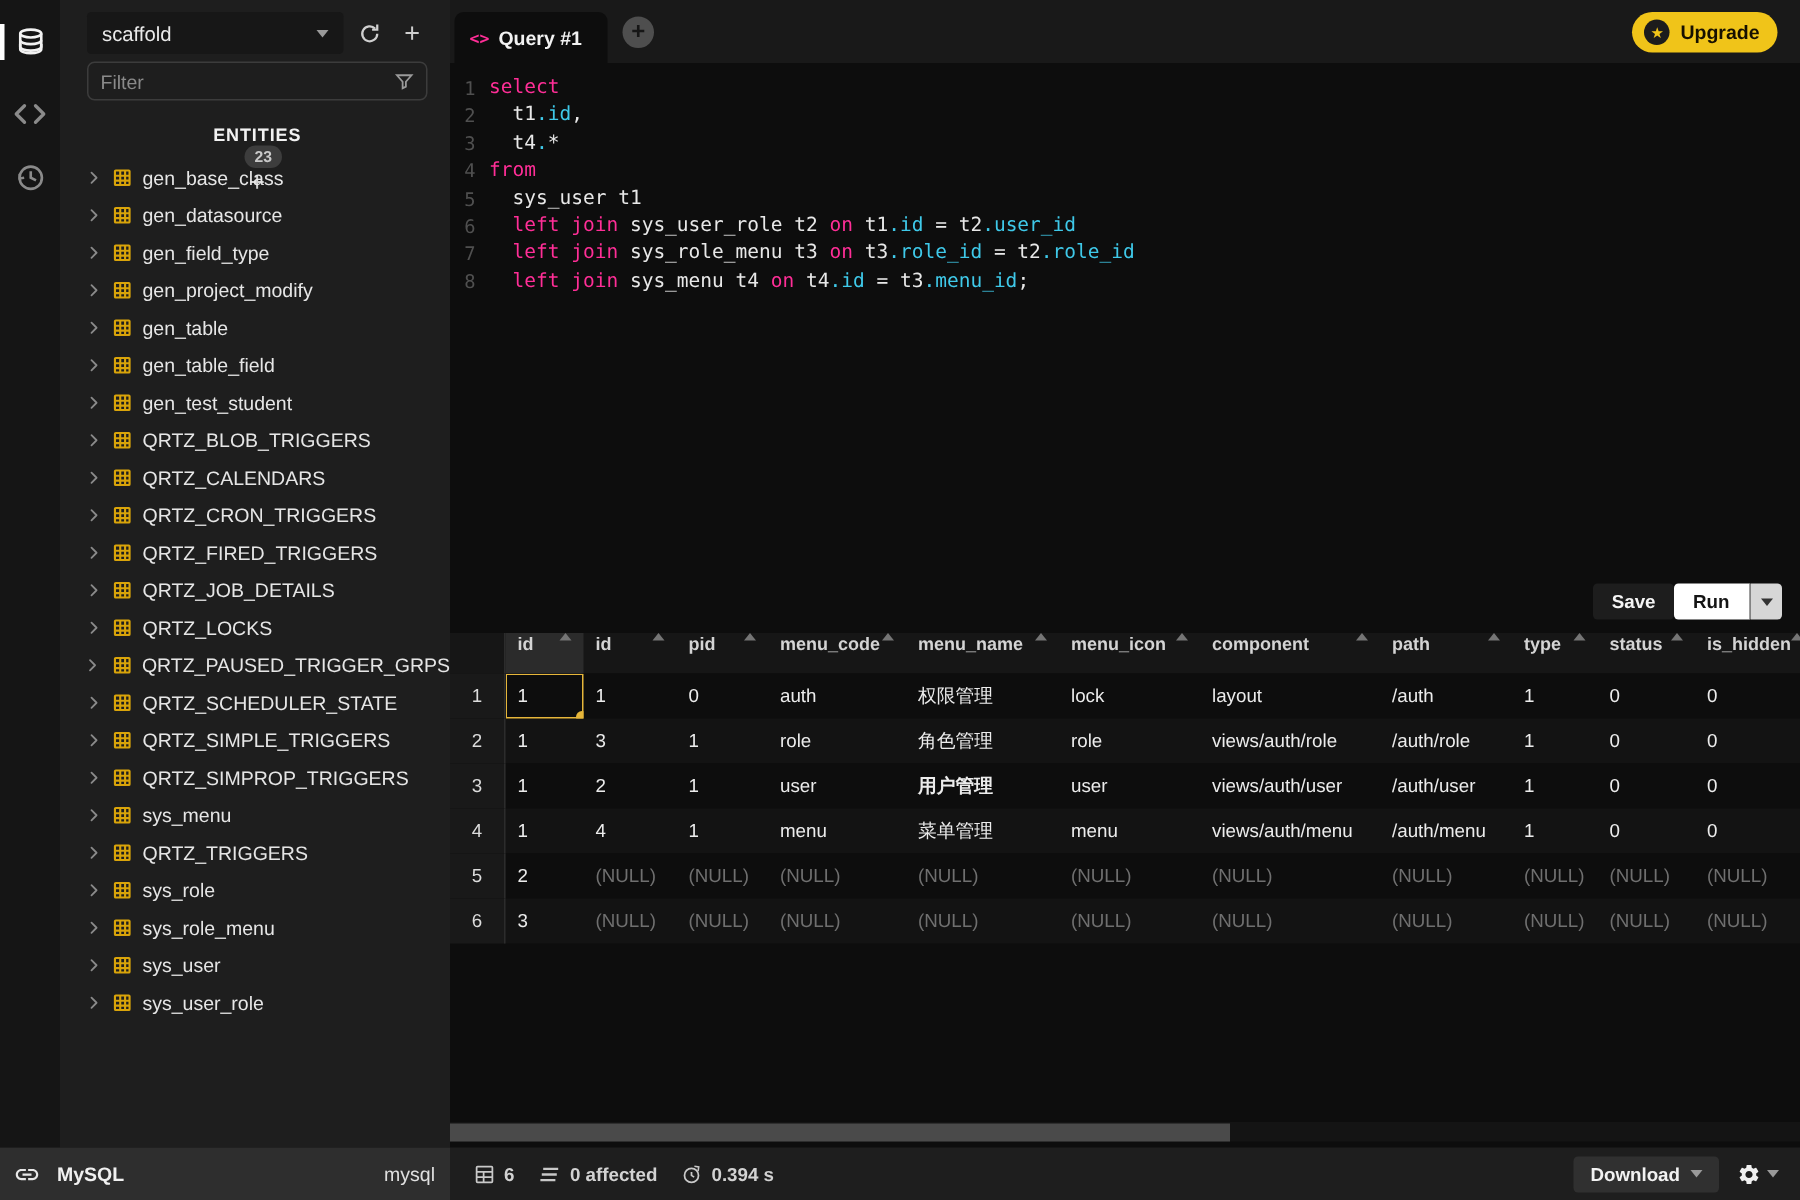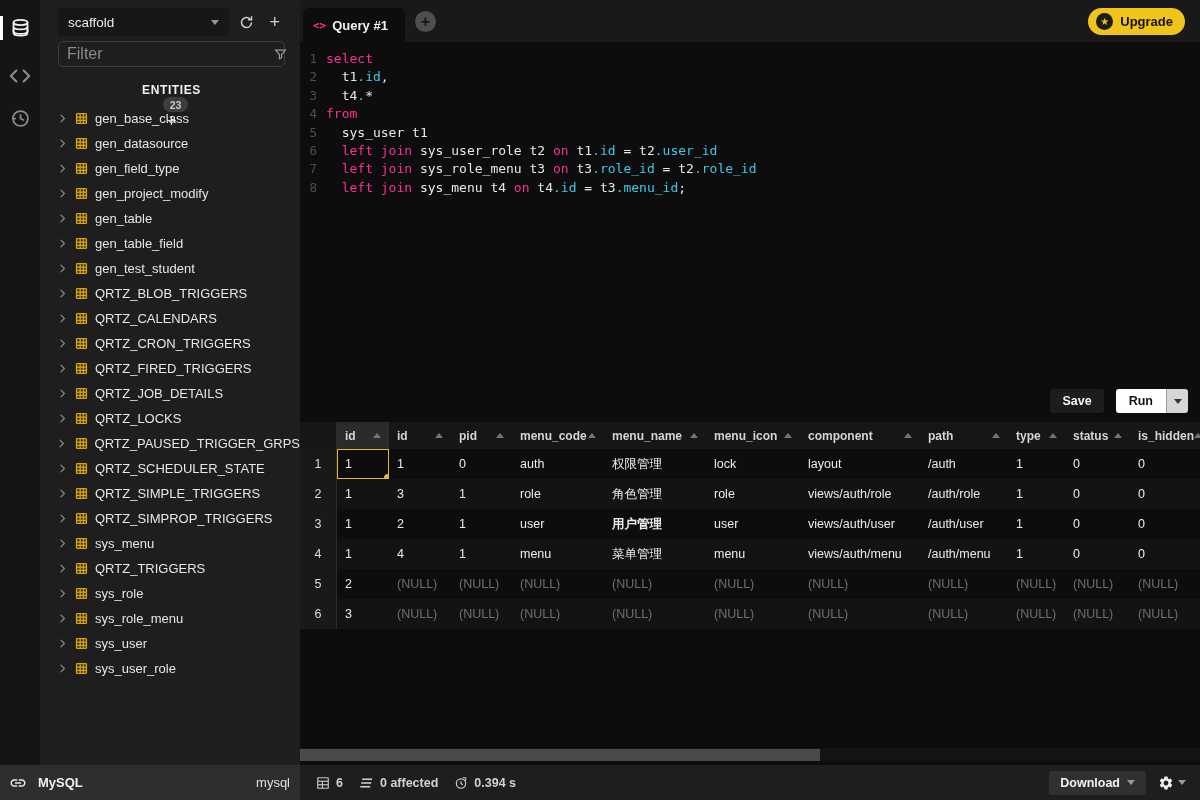--- a/index.html
+++ b/index.html
@@ -18,21 +18,21 @@
   .conn-select { width:180px; height:28px; background:#171717; border-radius:3px; display:flex; align-items:center;
                  padding:0 10px; color:#eaeaea; font-size:13.5px; cursor:pointer; }
   .conn-select .grow { flex:1; }
   .caret-down { width:0; height:0; border-left:4px solid transparent; border-right:4px solid transparent; border-top:5px solid #9a9a9a; }
   .icon-btn { width:24px; height:24px; display:flex; align-items:center; justify-content:center; cursor:pointer; color:#cfcfcf; }
   .conn-row .icon-btn { margin-left:6px; }
   .plus-glyph { font-size:18px; color:#cfcfcf; line-height:1; font-weight:400; }
 
   .filter-box { position:absolute; left:18px; top:41px; width:227px; height:26px; border:1px solid #3c3c3c; border-radius:5px;
                 display:flex; align-items:center; padding:0 8px; }
-  .filter-box input { flex:1; background:transparent; border:none; outline:none; color:#dcdcdc; font-size:16px;
+  .filter-box input { flex:1; background:transparent; border:none; outline:none; color:#dcdcdc; font-size:13px;
                       font-family:"Liberation Sans", sans-serif; }
   .filter-box input::placeholder { color:#8a8a8a; }
 
   .ent-header { position:absolute; left:18px; top:83px; width:227px; height:18px; display:flex; align-items:center;flex-direction:column; }
   .ent-title { color:#f2f2f2; font-size:12px; font-weight:bold; letter-spacing:0.6px; }
   .ent-badge { margin-left:8px; background:#3d3d3d; color:#c9c9c9; font-size:10.5px; font-weight:bold;
                border-radius:8px; padding:1.5px 7px; }
   .ent-header .grow { flex:1; }
 
   #entity-list { position:absolute; left:0; top:106px; width:260px; height:592px; }
@@ -69,34 +69,34 @@
   #editor { position:absolute; left:0; top:42px; width:900px; height:346px; background:#0d0d0d; padding-top:8px;
             font-family:"DejaVu Sans Mono", monospace; font-size:13px; }
   .code-line { display:flex; height:18.4px; line-height:18.4px; }
   .ln-num { width:26px; text-align:right; padding-right:9px; color:#4f4f4f; flex:none; font-size:12.5px; }
   .ln-code { white-space:pre; color:#e8e8e8; }
   .tok-kw { color:#ff2e97; }
   .tok-pr { color:#3fc9e9; }
   .tok-pl { color:#e8e8e8; }
 
   
-  #query-toolbar { position:absolute; right:12px; top:389px; display:flex; gap:12px; align-items:center; }
+  #query-toolbar { position:absolute; right:12px; top:389px; display:flex; gap:0; align-items:center; }
   .save-btn { height:24px; padding:0 12px; background:#1d1d1d; border-radius:3px; color:#f5f5f5;
               font-size:12.5px; font-weight:bold; display:flex; align-items:center; cursor:pointer; }
   .run-group { display:flex; height:24px; cursor:pointer; }
   .run-main { background:#ffffff; color:#141414; font-size:12.5px; font-weight:bold; display:flex; align-items:center;
               padding:0 13px; border-radius:3px 0 0 3px; border-right:1px solid #9d9d9d; }
   .run-caret { width:21px; background:#d6d6d6; border-radius:0 3px 3px 0; display:flex; align-items:center; justify-content:center; }
   .run-caret .caret-down { border-top-color:#333; }
 
   
   #results { position:absolute; left:0; top:422px; width:900px; }
   .t-row { display:flex; height:30px; }
   .t-header { height:27px; background:#161616; }
-  .hcell { display:flex; align-items:center; padding-left:8px; color:#d4d4d4; font-size:12px; font-weight:bold; cursor:pointer; }
+  .hcell { display:flex; padding-left:8px; color:#d4d4d4; font-size:12px; font-weight:bold; cursor:pointer; }
   .hcell .sort { margin-left:auto; margin-right:8px; width:0; height:0; border-left:4px solid transparent;
                  border-right:4px solid transparent; border-bottom:5px solid #757575; }
   .hcell.col-sel { background:#2b2b2b; }
   .rownum { width:37px; flex:none; background:#191919; color:#dcdcdc; font-size:12.5px; display:flex;
             align-items:center; justify-content:center; border-right:1px solid #2c2c2c; }
   .t-header .rownum { background:#161616; border-right:1px solid #2c2c2c; }
   .dcell { display:flex; align-items:center; padding-left:8px; color:#ececec; font-size:12.5px; white-space:nowrap;
            overflow:hidden; position:relative; }
   .row-odd  { background:#0d0d0d; }
   .row-even { background:#131313; }

